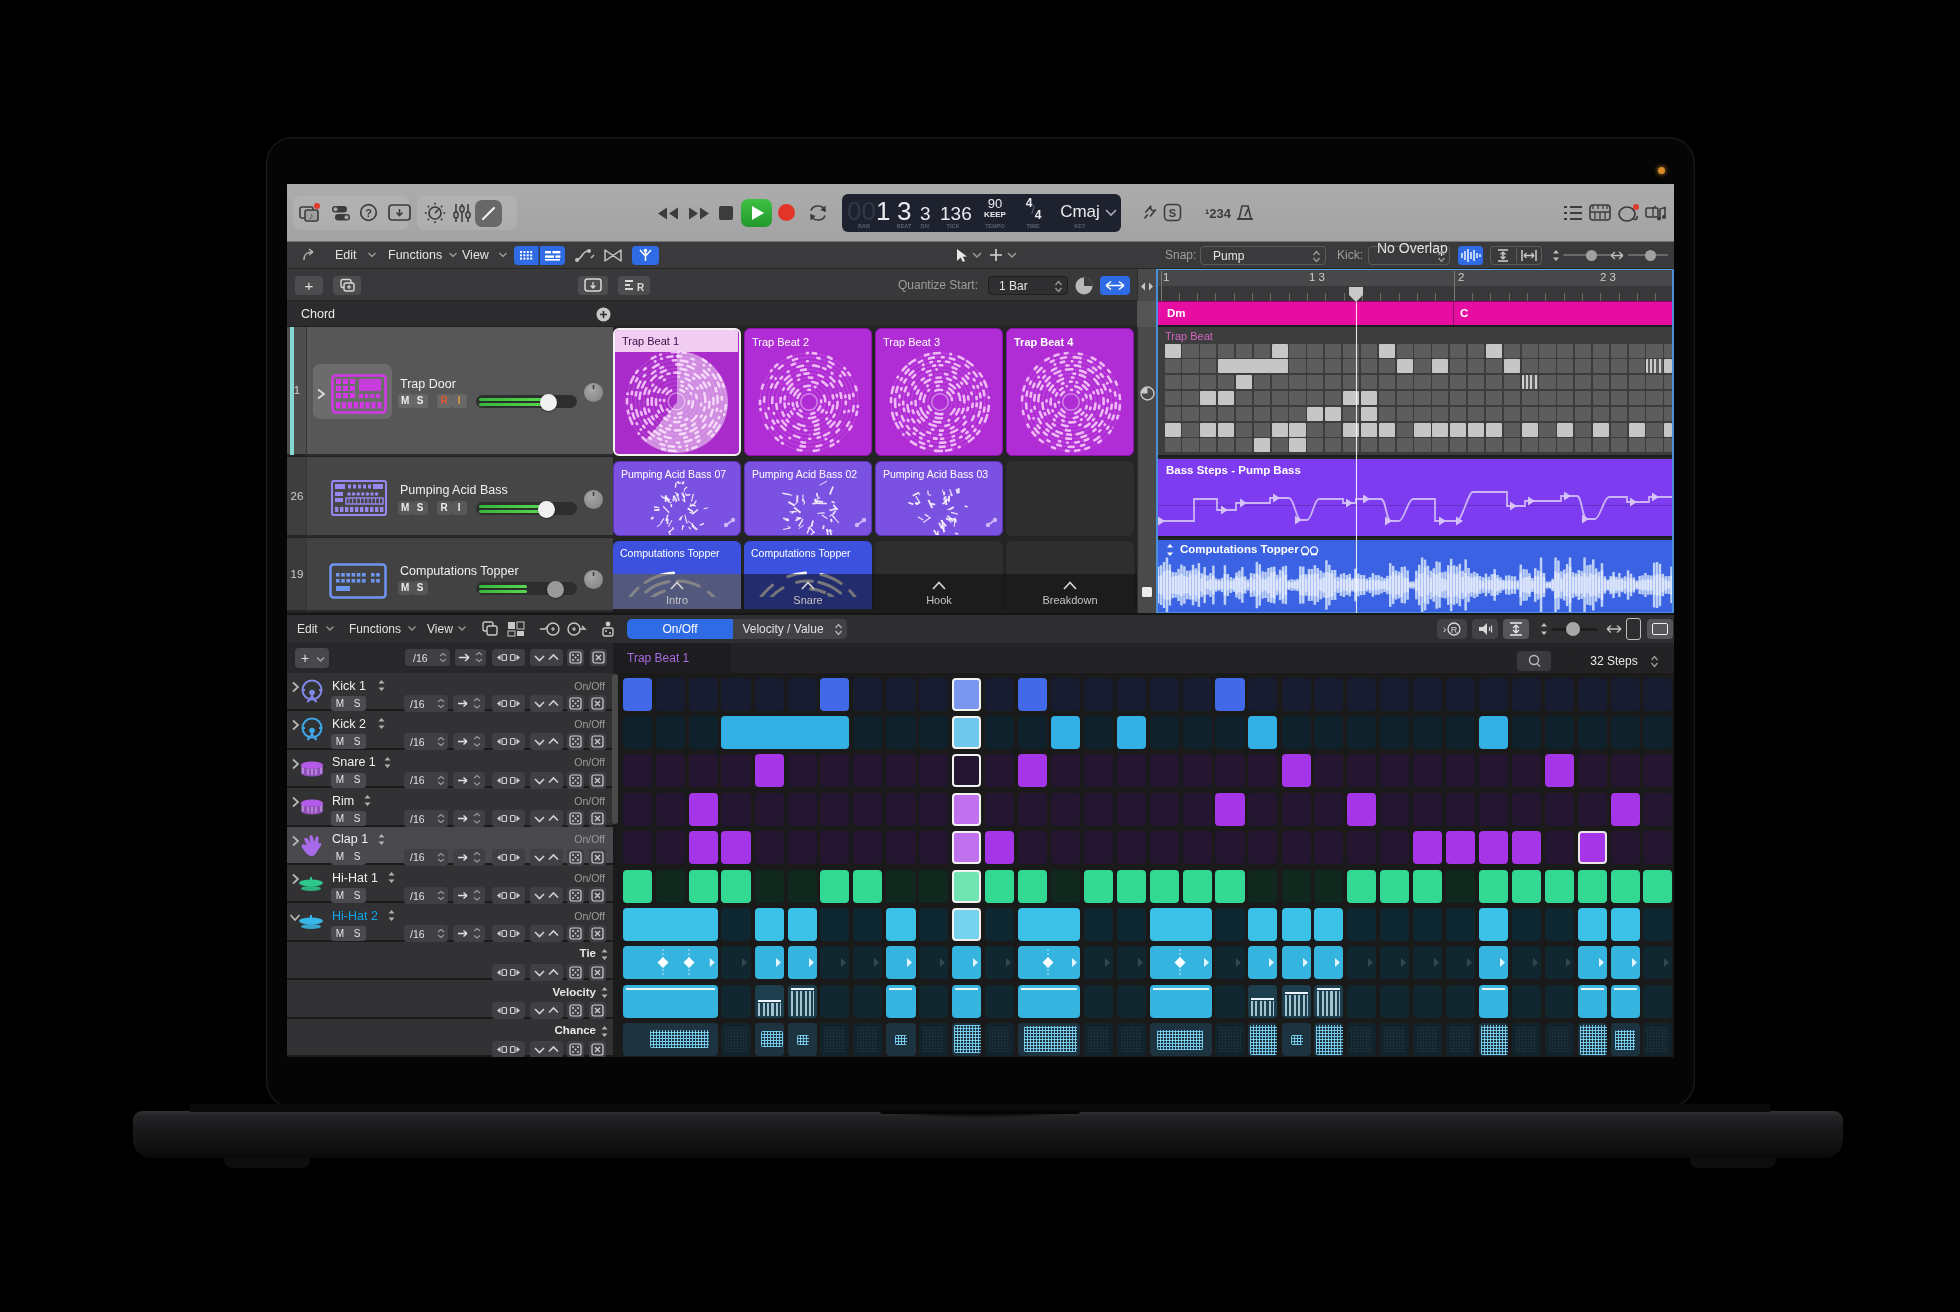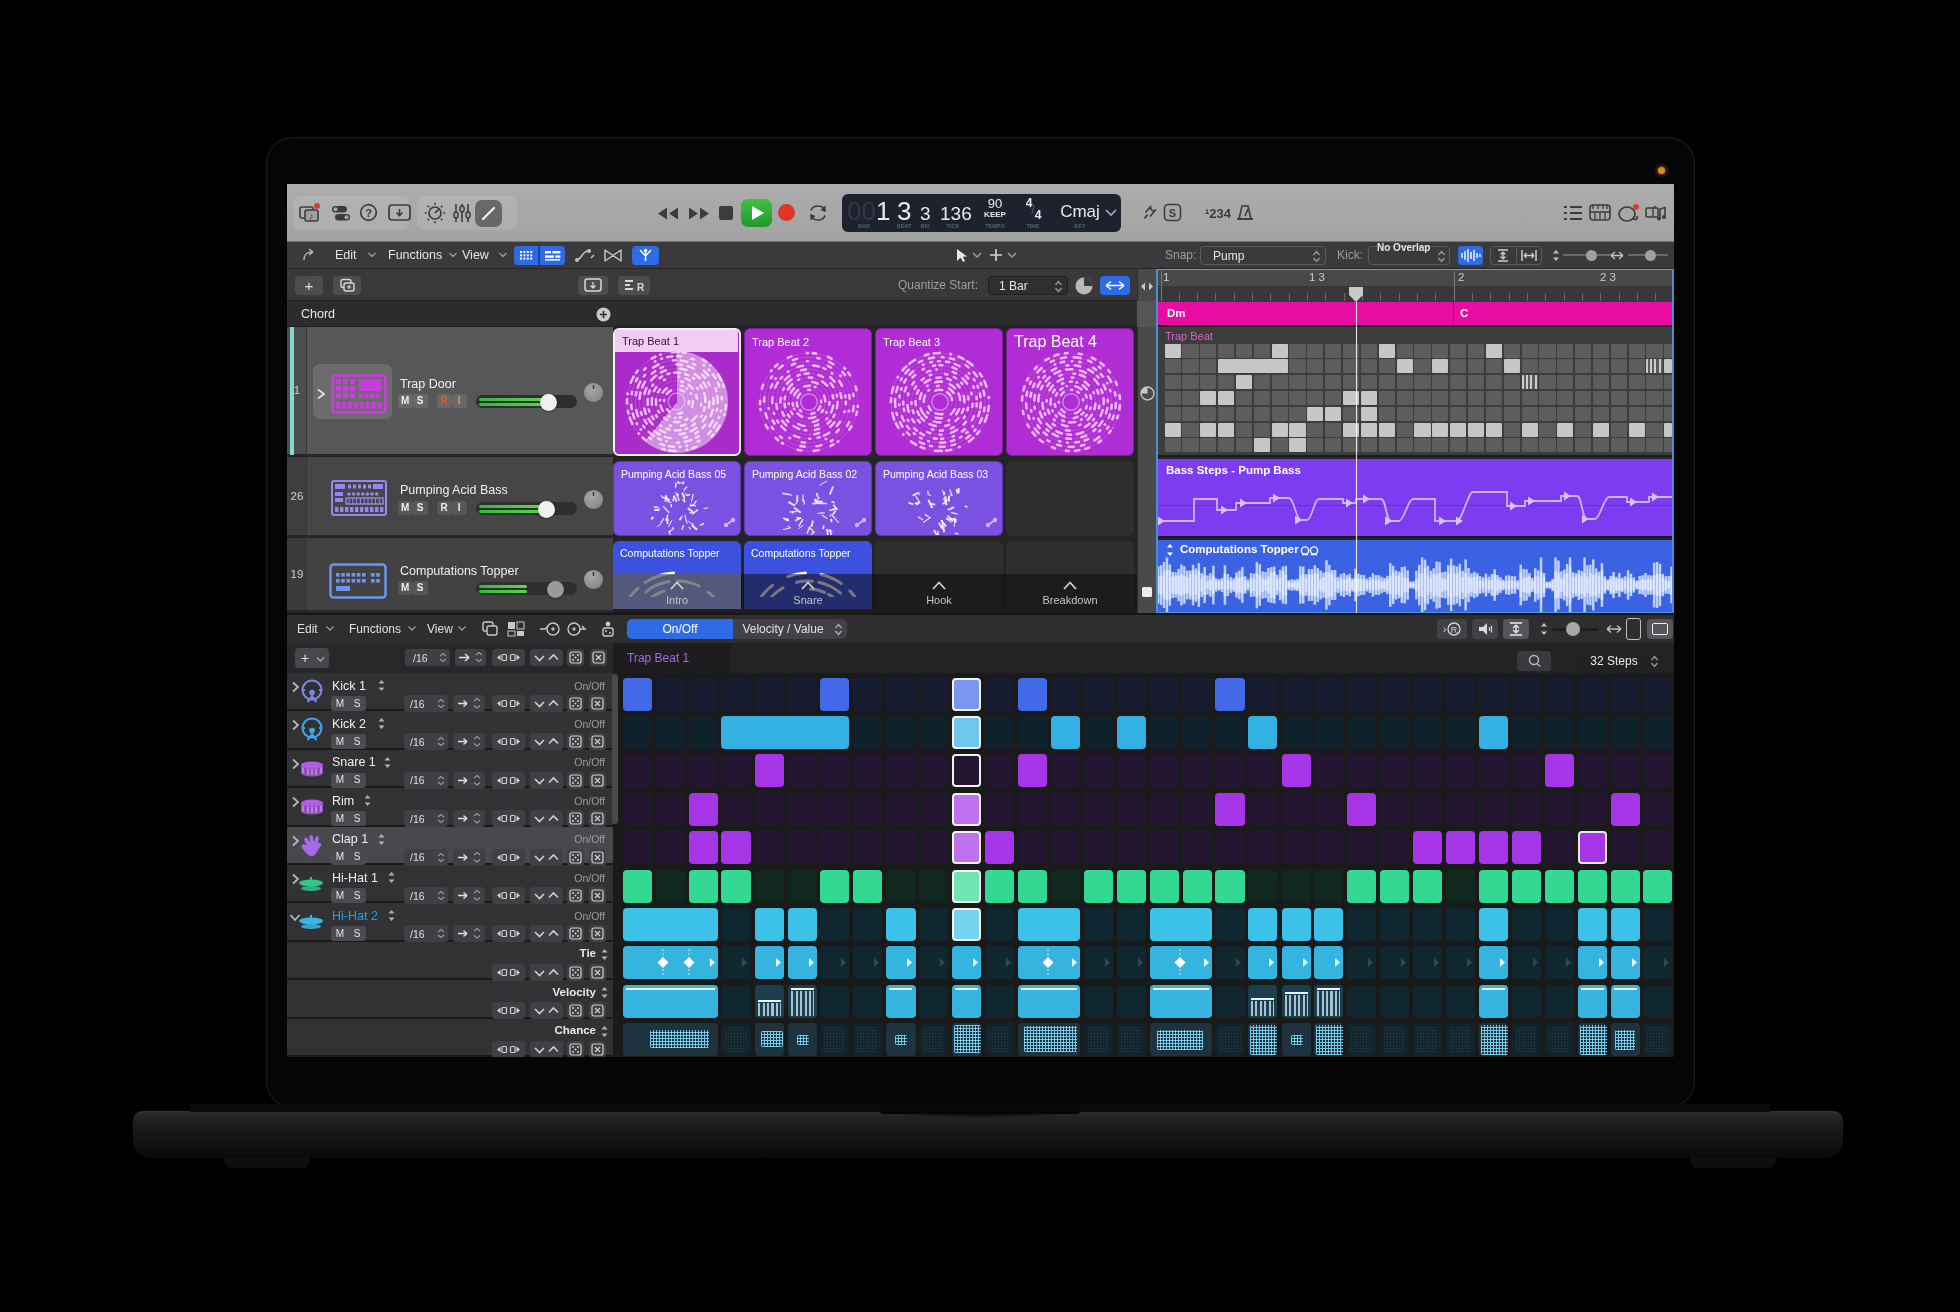--- a/index.html
+++ b/index.html
@@ -242,21 +242,21 @@
     </svg>
 <div style="position:absolute;left:878px;top:71px;font-size:12px;color:#9e9e9e;font-weight:400;white-space:nowrap;line-height:1;transform:translateY(-50%);">Snap:</div>
 <div style="position:absolute;left:913px;top:62px;width:126px;height:19px;border:1px solid #5b5b5b;border-radius:4px;">
       <div style="position:absolute;left:12px;top:9px;font-size:12px;color:#e4e4e4;font-weight:400;white-space:nowrap;line-height:1;transform:translateY(-50%);">Pump</div>
       <svg style="position:absolute;right:4px;top:3px" width="9" height="13">
         <path d="M1.5 5 L4.5 1.5 L7.5 5 M1.5 8 L4.5 11.5 L7.5 8" stroke="#9a9a9a" stroke-width="1.3" fill="none"></path>
       </svg>
     </div>
 <div style="position:absolute;left:1050px;top:71px;font-size:12px;color:#9e9e9e;font-weight:400;white-space:nowrap;line-height:1;transform:translateY(-50%);">Kick:</div>
 <div style="position:absolute;left:1081px;top:62px;width:82px;height:19px;border:1px solid #5b5b5b;border-radius:4px;">
-      <div style="position:absolute;left:8px;top:1px;font-size:10px;color:#e4e4e4;font-weight:700;white-space:nowrap;line-height:1;transform:translateY(-50%);">No Overlap</div>
+      <div style="position:absolute;left:8px;top:1px;font-size:14px;color:#e4e4e4;font-weight:400;white-space:nowrap;line-height:1;transform:translateY(-50%);">No Overlap</div>
       <svg style="position:absolute;right:3px;top:3px" width="9" height="13">
         <path d="M1.5 5 L4.5 1.5 L7.5 5 M1.5 8 L4.5 11.5 L7.5 8" stroke="#9a9a9a" stroke-width="1.3" fill="none"></path>
       </svg>
     </div>
 <div style="position:absolute;left:1171px;top:62px;width:25px;height:19px;background:#2e6be5;border-radius:4px;">
       <svg width="25" height="19">
         <g stroke="#fff" stroke-width="1.4">
           <path d="M4 7 v5 M7 5 v9 M10 3 v13 M13 6 v7 M16 4 v11 M19 7 v5 M22 8 v3"></path>
         </g>
       </svg>
@@ -585,21 +585,21 @@
             <circle cx="62.0" cy="51.0" r="40.8" fill="none" stroke="#eeb9f4" stroke-width="2.6" stroke-dasharray="3.9 4.0 3.7 4.2 5.6 3.7 7.3 9.4 2.7 5.0" stroke-dashoffset="25.5" transform="rotate(12 62.0 51.0)"></circle>
             <circle cx="62.0" cy="51.0" r="44.9" fill="none" stroke="#eeb9f4" stroke-width="2.6" stroke-dasharray="5.7 5.1 7.2 5.7 4.0 4.1 6.8 3.3 0.0 7.2" stroke-dashoffset="1.7" transform="rotate(180 62.0 51.0)"></circle>
             <circle cx="62.0" cy="51.0" r="49.0" fill="none" stroke="#eeb9f4" stroke-width="2.6" stroke-dasharray="2.8 5.9 7.5 2.0 8.9 8.8 6.0 3.1 8.1 8.5" stroke-dashoffset="0.3" transform="rotate(137 62.0 51.0)"></circle>
             <circle cx="62.0" cy="51.0" r="8.3" fill="none" stroke="rgba(255,255,255,0.35)" stroke-width="1.5"></circle>
           </svg>
         </div>
       </div>
     </div>
 <div style="position:absolute;left:719px;top:144px;width:128px;height:128px;">
       <div style="position:absolute;left:0px;top:0px;width:128px;height:128px;background:#b02cd4;border-radius:6px;border:1px solid #8b15ab;overflow:hidden;">
-        <div style="position:absolute;left:7px;top:13px;font-size:16px;color:#fff;font-weight:400;white-space:nowrap;line-height:1;transform:translateY(-50%);">Trap Beat 4</div>
+        <div style="position:absolute;left:7px;top:13px;font-size:11px;color:#fff;font-weight:700;white-space:nowrap;line-height:1;transform:translateY(-50%);">Trap Beat 4</div>
         <div style="position:absolute;left:2px;top:22px;width:124px;height:102px;">
           <svg width="124" height="102" viewBox="0 0 124 102">
             <circle cx="62.0" cy="51.0" r="8.2" fill="none" stroke="rgba(255,255,255,0.15)" stroke-width="1"></circle>
             <circle cx="62.0" cy="51.0" r="12.2" fill="none" stroke="rgba(255,255,255,0.15)" stroke-width="1"></circle>
             <circle cx="62.0" cy="51.0" r="16.3" fill="none" stroke="rgba(255,255,255,0.15)" stroke-width="1"></circle>
             <circle cx="62.0" cy="51.0" r="20.4" fill="none" stroke="rgba(255,255,255,0.15)" stroke-width="1"></circle>
             <circle cx="62.0" cy="51.0" r="24.5" fill="none" stroke="rgba(255,255,255,0.15)" stroke-width="1"></circle>
             <circle cx="62.0" cy="51.0" r="28.6" fill="none" stroke="rgba(255,255,255,0.15)" stroke-width="1"></circle>
             <circle cx="62.0" cy="51.0" r="32.7" fill="none" stroke="rgba(255,255,255,0.15)" stroke-width="1"></circle>
             <circle cx="62.0" cy="51.0" r="36.8" fill="none" stroke="rgba(255,255,255,0.15)" stroke-width="1"></circle>
@@ -615,21 +615,21 @@
             <circle cx="62.0" cy="51.0" r="36.8" fill="none" stroke="#eeb9f4" stroke-width="2.6" stroke-dasharray="7.0 8.6 4.0 4.4 7.5 6.5 7.9 2.9 4.7 6.5" stroke-dashoffset="25.1" transform="rotate(89 62.0 51.0)"></circle>
             <circle cx="62.0" cy="51.0" r="40.8" fill="none" stroke="#eeb9f4" stroke-width="2.6" stroke-dasharray="0.0 2.6 6.0 3.9 5.6 5.6 2.5 5.0 3.4 8.9" stroke-dashoffset="6.1" transform="rotate(245 62.0 51.0)"></circle>
             <circle cx="62.0" cy="51.0" r="44.9" fill="none" stroke="#eeb9f4" stroke-width="2.6" stroke-dasharray="5.4 5.4 7.0 5.8 6.0 6.4 4.4 9.2 8.2 8.9" stroke-dashoffset="14.9" transform="rotate(280 62.0 51.0)"></circle>
             <circle cx="62.0" cy="51.0" r="49.0" fill="none" stroke="#eeb9f4" stroke-width="2.6" stroke-dasharray="6.4 4.3 4.8 4.4 0.0 4.7 5.2 8.5 6.1 4.0" stroke-dashoffset="8.3" transform="rotate(32 62.0 51.0)"></circle>
             <circle cx="62.0" cy="51.0" r="8.3" fill="none" stroke="rgba(255,255,255,0.35)" stroke-width="1.5"></circle>
           </svg>
         </div>
       </div>
     </div>
 <div style="position:absolute;left:326px;top:277px;width:128px;height:75px;background:#7b51e2;border-radius:6px;border:1px solid #5b35b5;overflow:hidden;">
-      <div style="position:absolute;left:7px;top:12px;font-size:10.5px;color:#fff;font-weight:500;white-space:nowrap;line-height:1;transform:translateY(-50%);">Pumping Acid Bass 05</div>
+      <div style="position:absolute;left:7px;top:12px;font-size:10.5px;color:#fff;font-weight:500;white-space:nowrap;line-height:1;transform:translateY(-50%);">Pumping Acid Bass 07</div>
       <div style="position:absolute;left:0px;top:14px;width:128px;height:61px;">
         <svg width="128" height="61" viewBox="0 0 128 61">
           <path d="M39.4 41.0 L37.2 43.3" stroke="rgba(255,255,255,0.85)" stroke-width="2.0" fill="none"></path>
           <path d="M73.9 44.8 L80.4 49.9" stroke="rgba(255,255,255,0.85)" stroke-width="1.0" fill="none"></path>
           <path d="M78.0 49.4 L83.1 53.8" stroke="rgba(255,255,255,0.85)" stroke-width="2.0" fill="none"></path>
           <path d="M78.0 49.4 l0.6 -2.3" stroke="rgba(255,255,255,0.7)" stroke-width="1.2"></path>
           <path d="M73.8 32.3 L78.9 35.7" stroke="rgba(255,255,255,0.85)" stroke-width="1.9" fill="none"></path>
           <path d="M73.8 32.3 l2.3 2.1" stroke="rgba(255,255,255,0.7)" stroke-width="1.2"></path>
           <path d="M54.8 55.5 L56.6 59.4" stroke="rgba(255,255,255,0.85)" stroke-width="1.2" fill="none"></path>
           <path d="M54.8 55.5 l2.0 -0.2" stroke="rgba(255,255,255,0.7)" stroke-width="1.2"></path>

